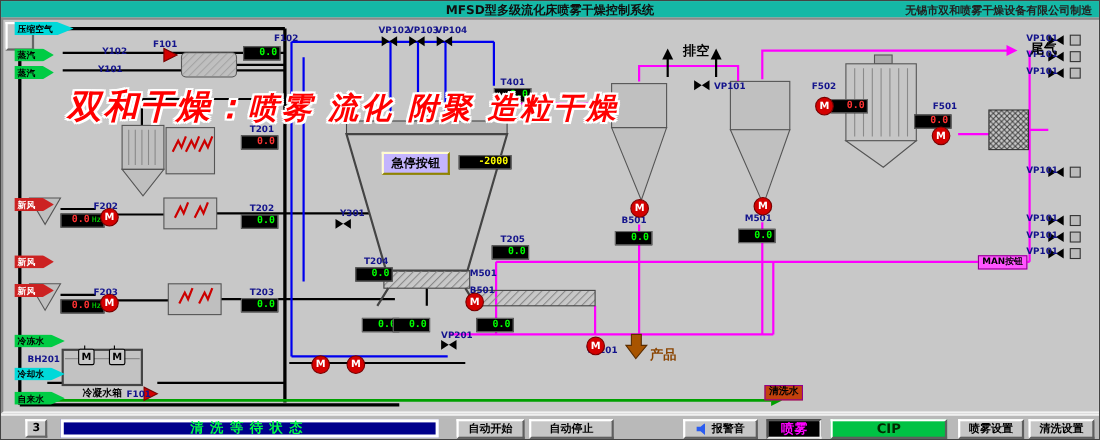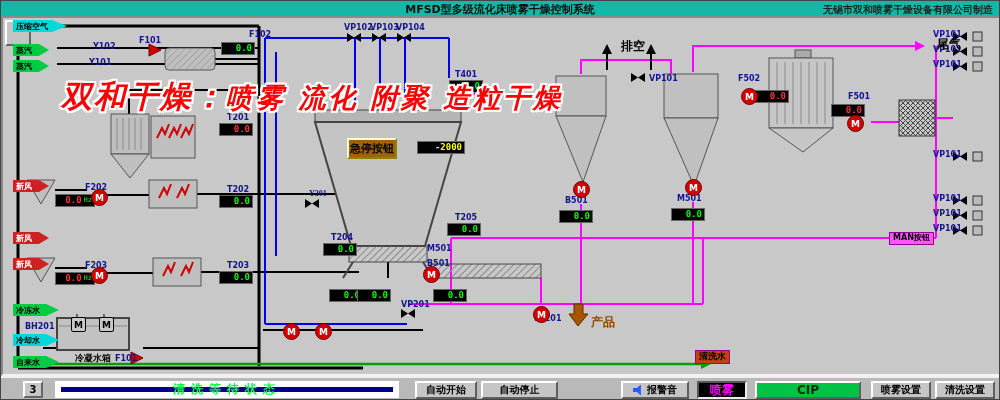--- a/index.html
+++ b/index.html
@@ -14,29 +14,29 @@
   #overlays > div{position:absolute;}
   .tag{font-size:8px;font-weight:bold;color:#14148c;white-space:nowrap;z-index:4;}
   .display{height:13px;width:34px;background:#000;border:1px solid #666;display:flex;align-items:center;justify-content:flex-end;padding:0 2px;box-sizing:border-box;z-index:4;font-family:"DejaVu Sans Mono",monospace;}
   .display .val{font-size:9px;font-weight:bold;line-height:1;margin-left:44px;}
   .display .unit{font-size:7px;color:#00ff00;margin-left:2px;line-height:1;}
   .motor{width:15px;height:15px;border-radius:50%;background:#d40000;border:1px solid #700;color:#fff;font-size:9px;font-weight:bold;display:flex;align-items:center;justify-content:center;z-index:4;cursor:pointer;}
   .motor.agitator{width:13px;height:13px;border-radius:2px;background:#c9c9c9;border:1px solid #000;color:#000;}
   .inlet{height:12px;display:flex;align-items:center;padding:0 9px 0 3px;font-size:8px;font-weight:bold;white-space:nowrap;clip-path:polygon(0 0,72% 0,100% 50%,72% 100%,0 100%);box-sizing:border-box;z-index:4;}
   .flabel{font-weight:bold;white-space:nowrap;z-index:5;line-height:1.1;}
   .flabel.badge{padding:1px 3px;border:1px solid #90008f;}
-  .estop{position:absolute;left:344px;top:120px;width:50px;height:21px;background:#a16207;border-top:2px solid #fffbd0;border-left:2px solid #fffbd0;border-bottom:2px solid #8f8400;border-right:2px solid #8f8400;box-sizing:border-box;display:flex;align-items:center;justify-content:center;font-size:11px;font-weight:bold;color:#000;z-index:6;cursor:pointer;}
+  .estop{position:absolute;left:344px;top:120px;width:62px;height:21px;background:#c4b5fd;border-top:2px solid #fffbd0;border-left:2px solid #fffbd0;border-bottom:2px solid #8f8400;border-right:2px solid #8f8400;box-sizing:border-box;display:flex;align-items:center;justify-content:center;font-size:11px;font-weight:bold;color:#000;z-index:6;cursor:pointer;}
   .corner-box{position:absolute;left:2px;top:2px;width:26px;height:26px;background:#c3c3c3;border-top:2px solid #fff;border-left:2px solid #fff;border-bottom:2px solid #666;border-right:2px solid #666;box-sizing:border-box;z-index:3;cursor:pointer;}
   .watermark{position:absolute;left:58px;top:58px;white-space:nowrap;z-index:60;color:#ff0000;font-weight:bold;
     text-shadow:-2px -2px 0 #fff,2px -2px 0 #fff,-2px 2px 0 #fff,2px 2px 0 #fff,-2px 0 0 #fff,2px 0 0 #fff,0 -2px 0 #fff,0 2px 0 #fff;font-style:italic;}
   .wm-big{font-size:31px;letter-spacing:2px;}
   .wm-rest{font-size:27px;letter-spacing:3px;}
   .statusbar{position:absolute;top:375px;left:0;width:1000px;height:25px;background:#b9b9b9;border-top:2px solid #f0f0f0;box-sizing:border-box;}
   .page-box{position:absolute;left:22px;top:3px;width:20px;height:17px;background:#c6c6c6;border-top:2px solid #fff;border-left:2px solid #fff;border-bottom:2px solid #666;border-right:2px solid #666;box-sizing:border-box;display:flex;align-items:center;justify-content:center;font-size:10px;font-weight:bold;cursor:pointer;}
-  .status-panel{position:absolute;left:54px;top:3px;width:344px;height:17px;background:#00008b;border:6px solid #ffffff;box-sizing:border-box;color:#00ff44;font-size:12px;font-weight:bold;letter-spacing:6px;display:flex;align-items:center;justify-content:center;}
+  .status-panel{position:absolute;left:54px;top:3px;width:344px;height:17px;background:#00008b;border:3px solid #ffffff;box-sizing:border-box;color:#00ff44;font-size:12px;font-weight:bold;letter-spacing:6px;display:flex;align-items:center;justify-content:center;}
   .sbtn{position:absolute;top:3px;height:18px;background:#c6c6c6;border-top:2px solid #fff;border-left:2px solid #fff;border-bottom:2px solid #5f5f5f;border-right:2px solid #5f5f5f;box-sizing:border-box;display:flex;align-items:center;justify-content:center;gap:3px;font-size:10px;font-weight:bold;color:#000;cursor:pointer;}
   .sbtn.black-magenta{background:#000;color:#ff00ff;font-size:12px;border-top:2px solid #555;border-left:2px solid #555;border-bottom:2px solid #eee;border-right:2px solid #eee;}
   .sbtn.green{background:#00c244;color:#002a00;font-size:12px;}
   .spk{width:11px;height:11px;background:#2b5cf0;clip-path:polygon(0 32%,35% 32%,72% 0,72% 100%,35% 68%,0 68%);}
 </style>
 </head>
 <body>
 
 <div class="screen">
 
@@ -201,21 +201,21 @@
         <div class="tag" style="left: 393px; top: 5px;">VP104</div>
         <div class="tag" style="left: 452px; top: 52px;">T401</div>
         <div class="tag" style="left: 646px; top: 56px;">VP101</div>
         <div class="tag" style="left: 735px; top: 56px;">F502</div>
         <div class="tag" style="left: 845px; top: 74px;">F501</div>
         <div class="tag" style="left: 224px; top: 95px;">T201</div>
         <div class="tag" style="left: 224px; top: 167px;">T202</div>
         <div class="tag" style="left: 224px; top: 243px;">T203</div>
         <div class="tag" style="left: 328px; top: 215px;">T204</div>
         <div class="tag" style="left: 452px; top: 195px;">T205</div>
-        <div class="tag" style="left: 306px; top: 171px; font-family: Liberation Serif, serif;">Y301</div>
+        <div class="tag" style="left: 306px; top: 171px;">Y301</div>
         <div class="tag" style="left: 82px; top: 165px;">F202</div>
         <div class="tag" style="left: 82px; top: 243px;">F203</div>
         <div class="tag" style="left: 424px; top: 226px;">M501</div>
         <div class="tag" style="left: 424px; top: 241px;">B501</div>
         <div class="tag" style="left: 562px; top: 178px;">B501</div>
         <div class="tag" style="left: 674px; top: 176px;">M501</div>
         <div class="tag" style="left: 398px; top: 282px;">VP201</div>
         <div class="tag" style="left: 530px; top: 296px;">V3201</div>
         <div class="tag" style="left: 22px; top: 304px;">BH201</div>
         <div class="tag" style="left: 112px; top: 336px;">F101</div>

